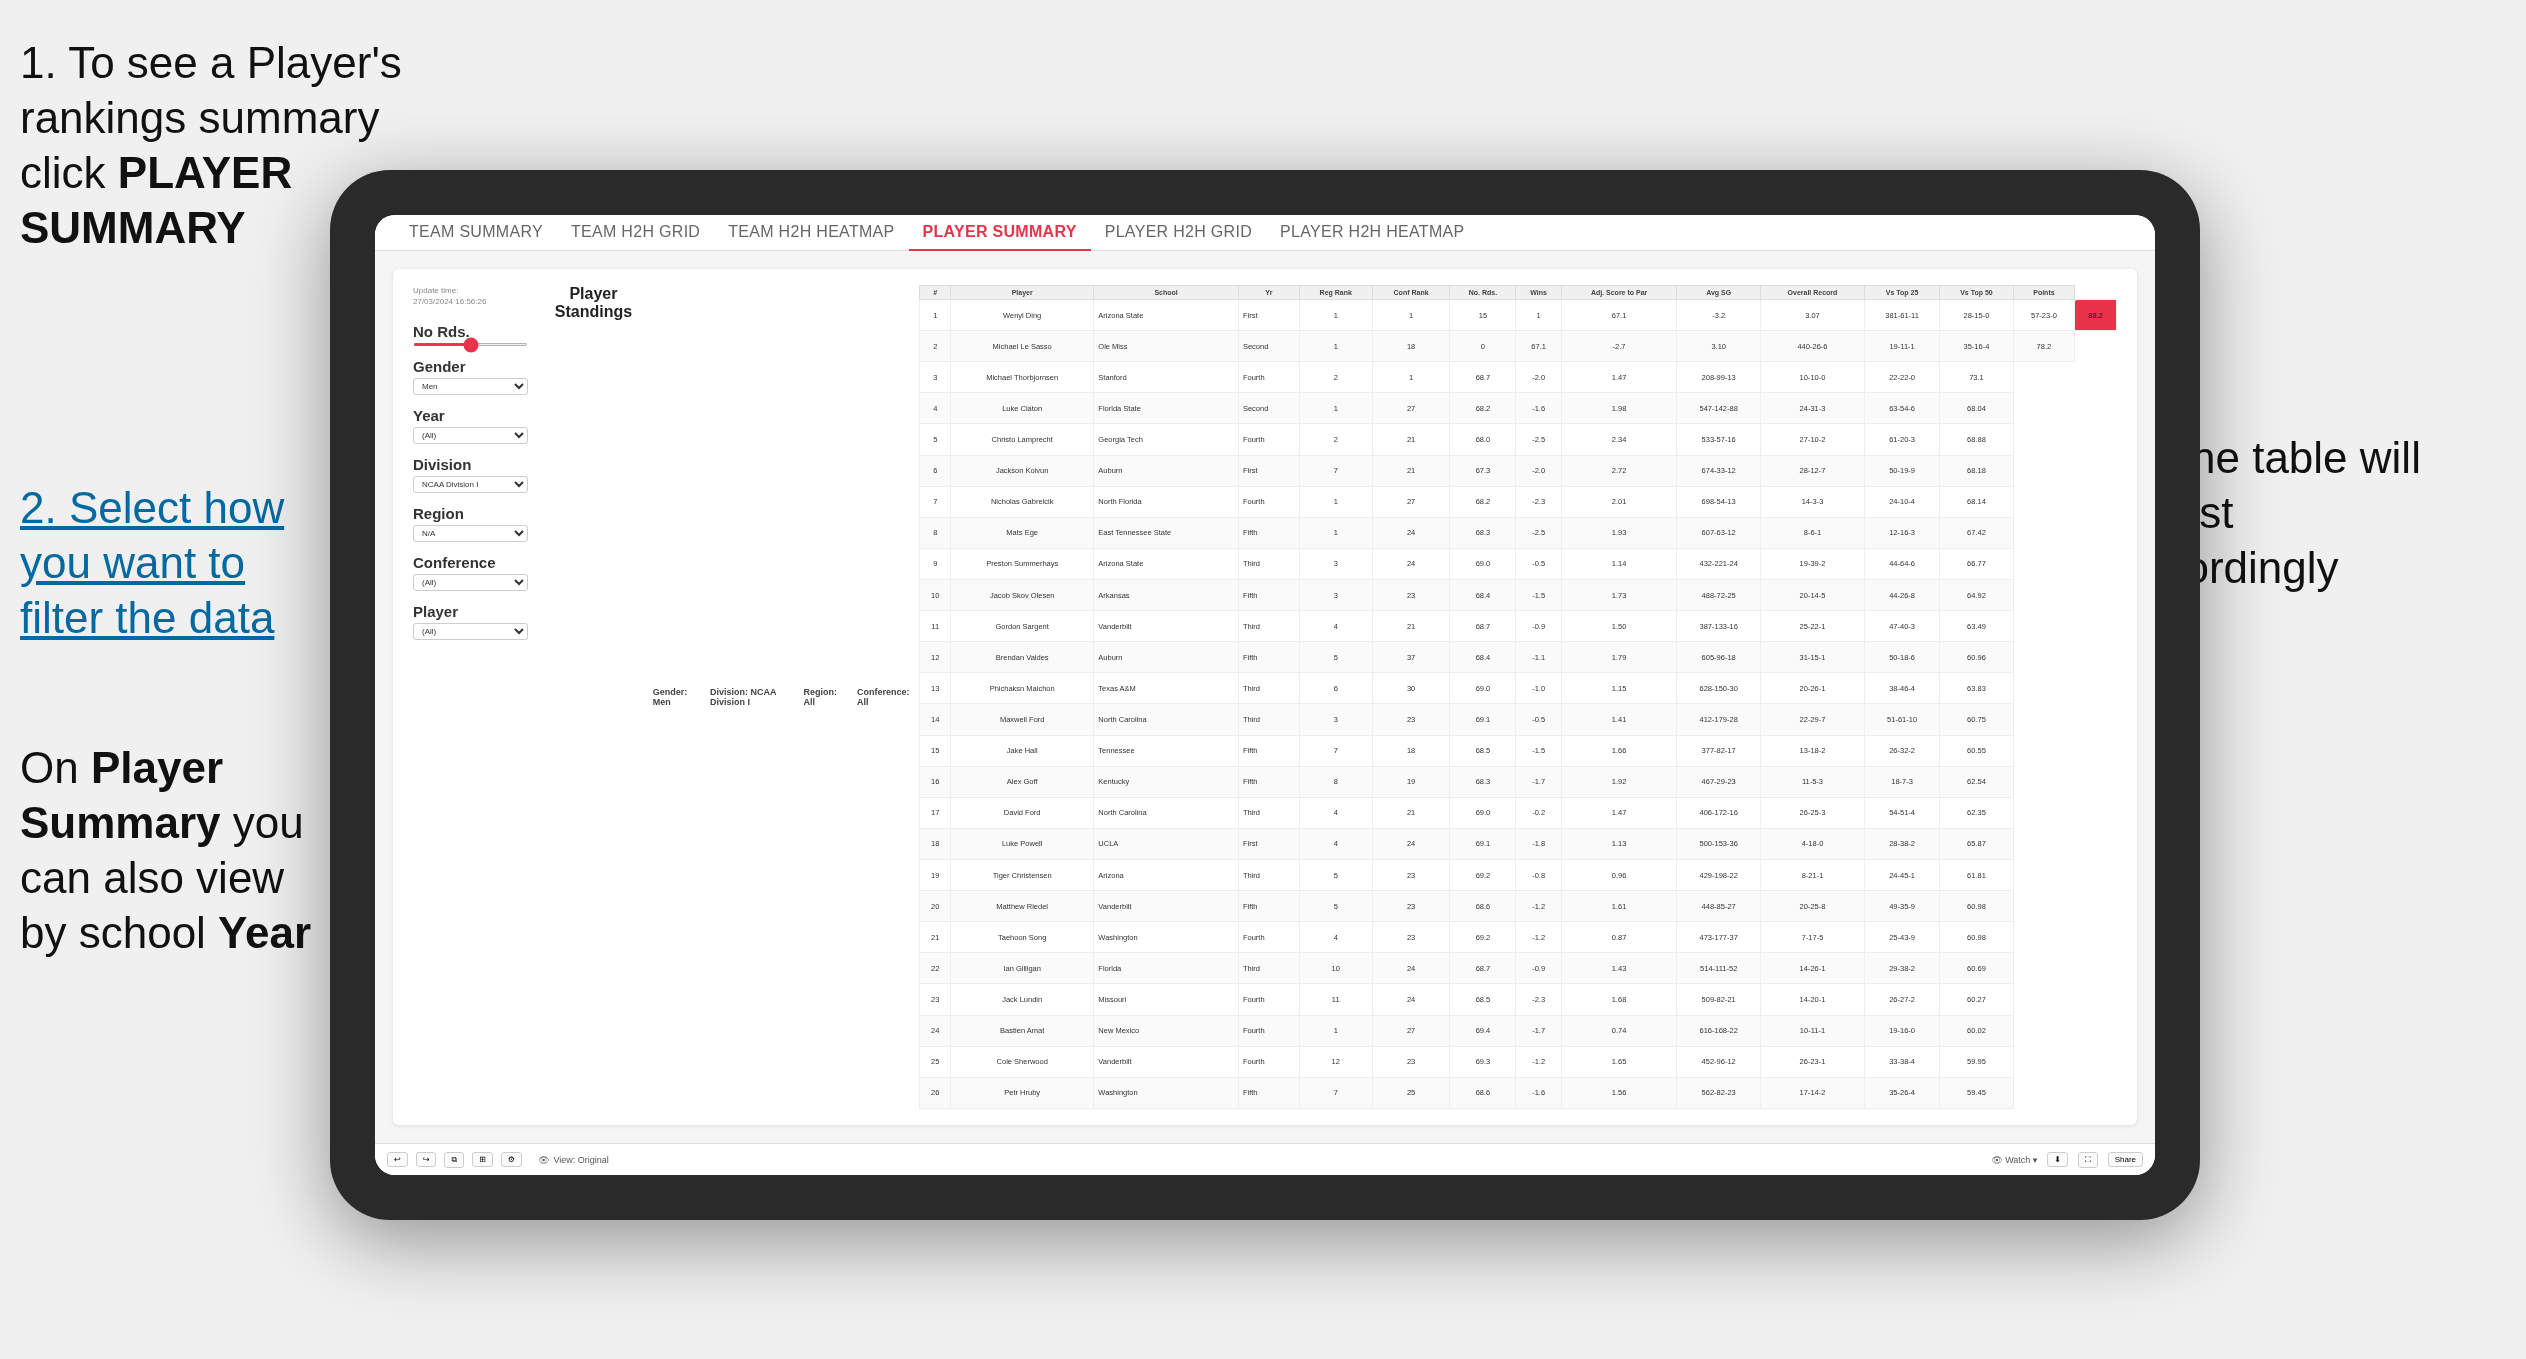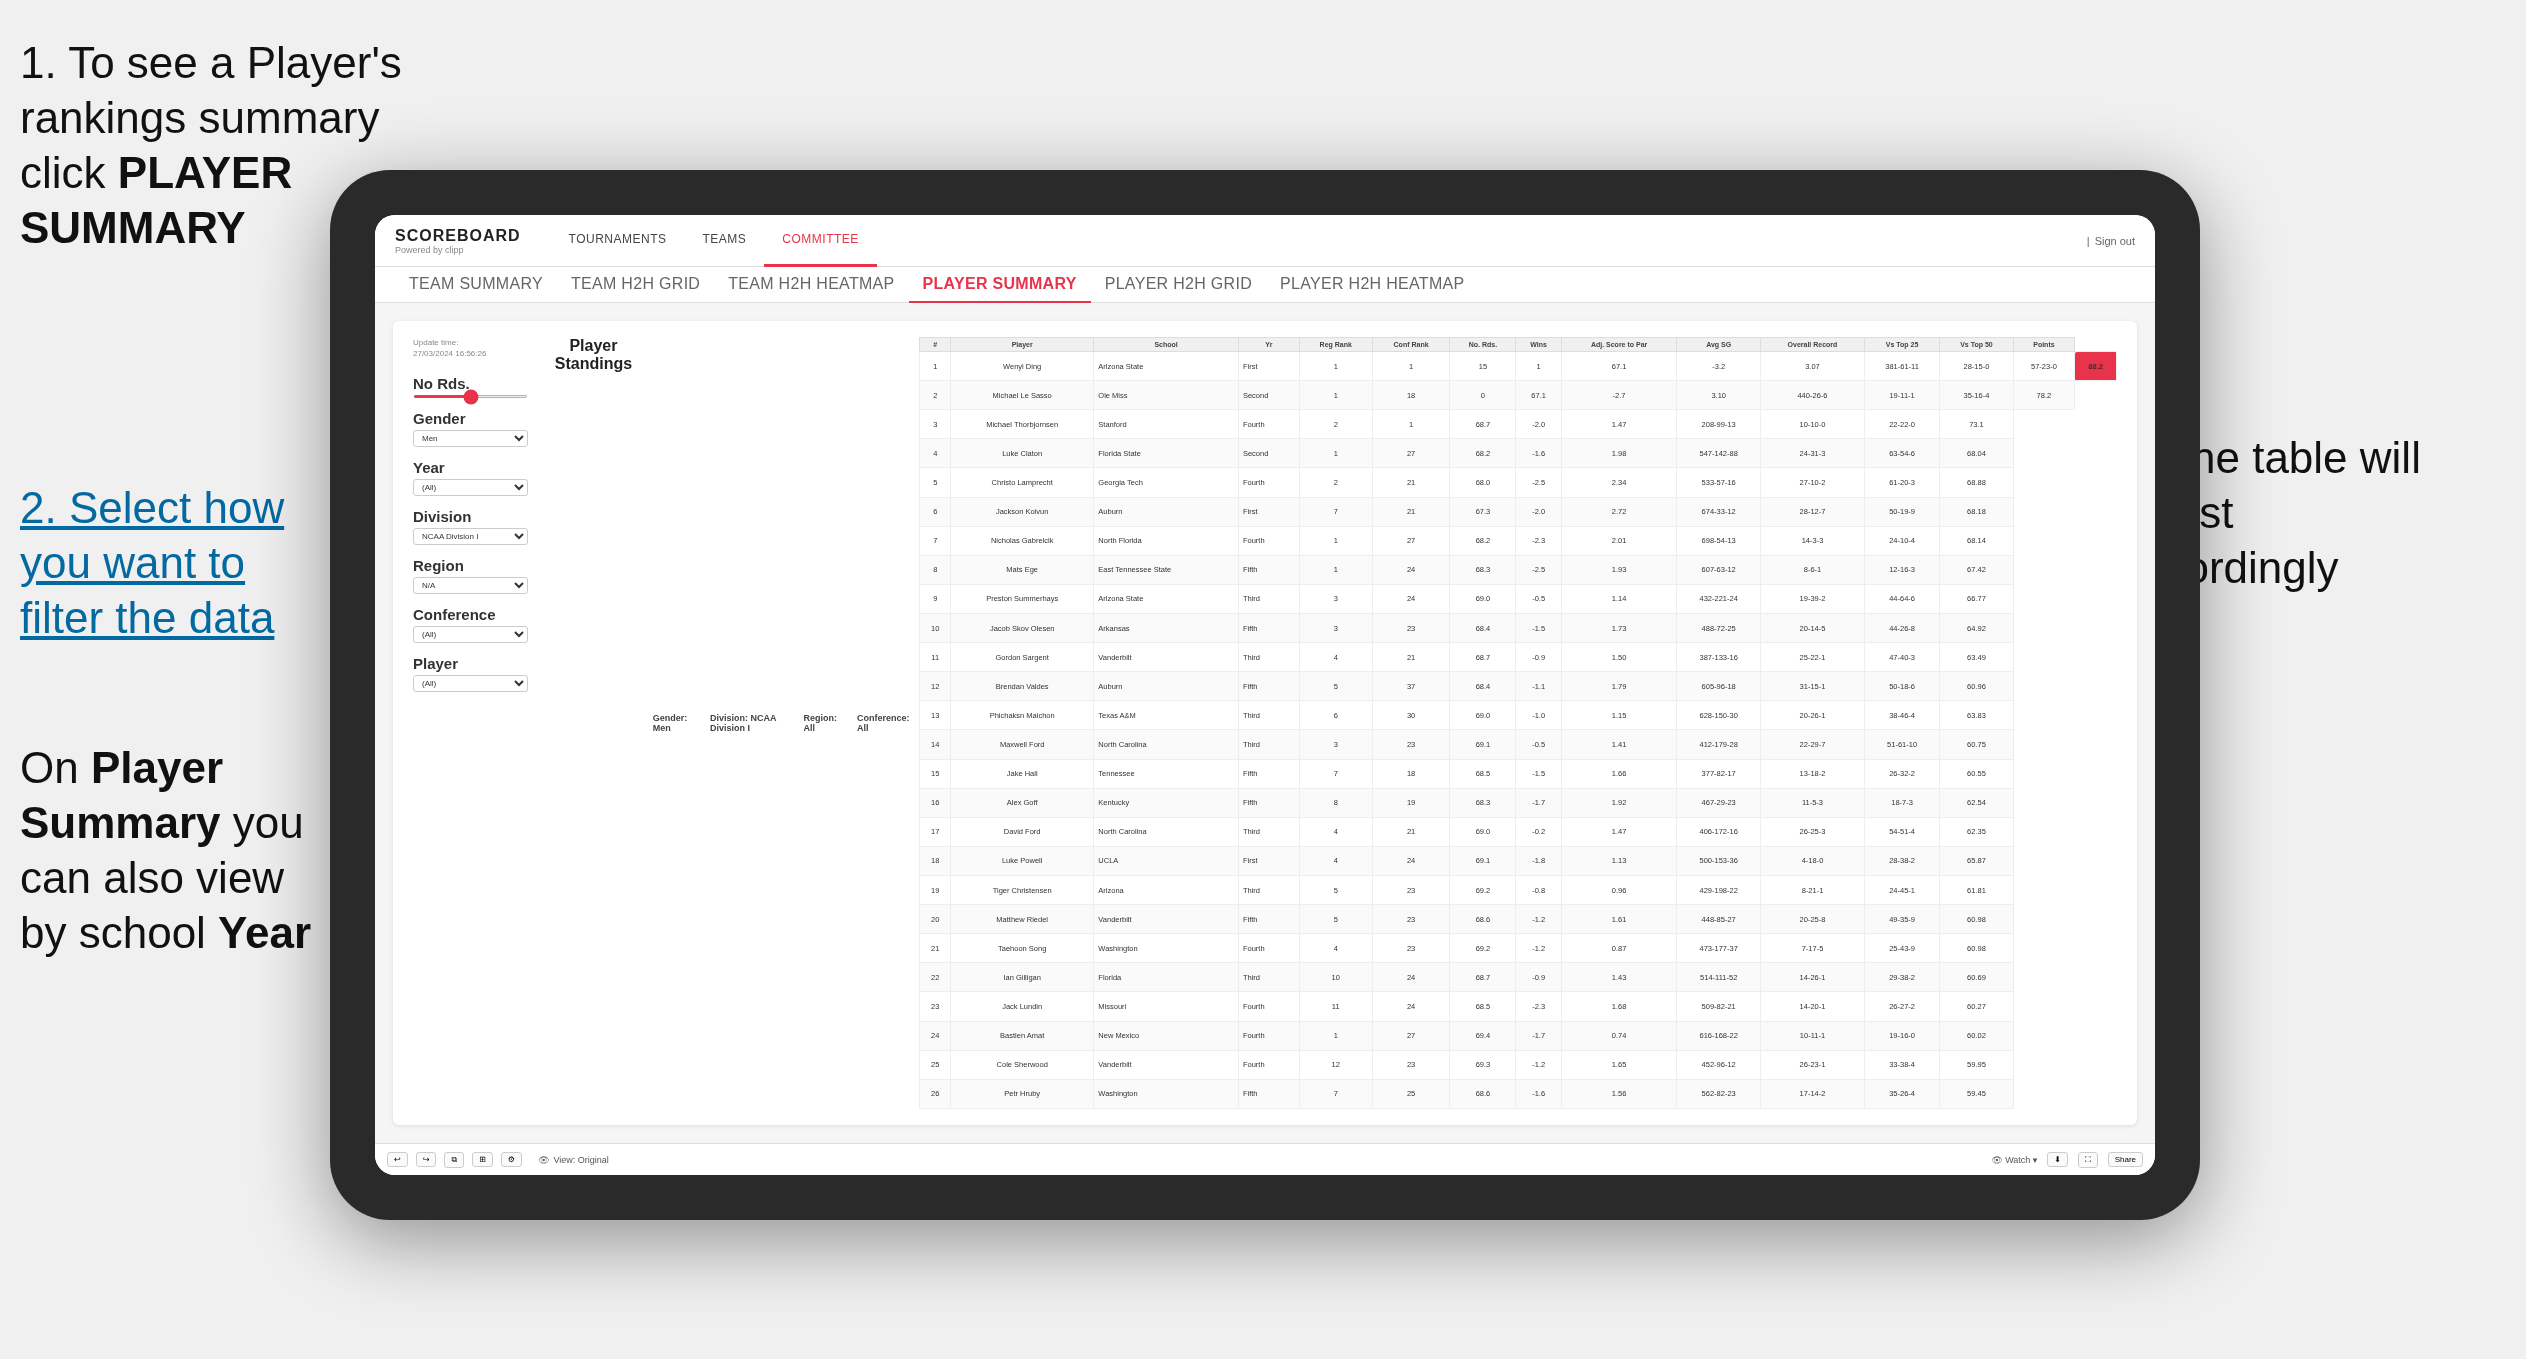--- a/index.html
+++ b/index.html
@@ -391,35 +391,20 @@
     <marker id="arrowhead3" markerWidth="8" markerHeight="6" refX="0" refY="3" orient="auto">
       <polygon points="8 0, 0 3, 8 6" fill="#e8334a"></polygon>
     </marker>
   </defs>
   <path d="M 190,25 L 10,25" stroke="#e8334a" stroke-width="3" fill="none" marker-end="url(#arrowhead3)"></path>
 </svg>
 
 <div class="tablet">
   <div class="tablet-screen">
 
-    <div class="app-header">
-      <div class="logo-area">
-        <span class="logo-title">SCOREBOARD</span>
-        <span class="logo-sub">Powered by clipp</span>
-      </div>
-      <div class="nav-items">
-        <div class="nav-item">TOURNAMENTS</div>
-        <div class="nav-item">TEAMS</div>
-        <div class="nav-item active">COMMITTEE</div>
-      </div>
-      <div class="sign-out-area">
-        <span>|</span>
-        <span>Sign out</span>
-      </div>
-    </div>
 
     <div class="sub-nav">
       <div class="sub-nav-item">TEAM SUMMARY</div>
       <div class="sub-nav-item">TEAM H2H GRID</div>
       <div class="sub-nav-item">TEAM H2H HEATMAP</div>
       <div class="sub-nav-item active">PLAYER SUMMARY</div>
       <div class="sub-nav-item">PLAYER H2H GRID</div>
       <div class="sub-nav-item">PLAYER H2H HEATMAP</div>
     </div>
 

